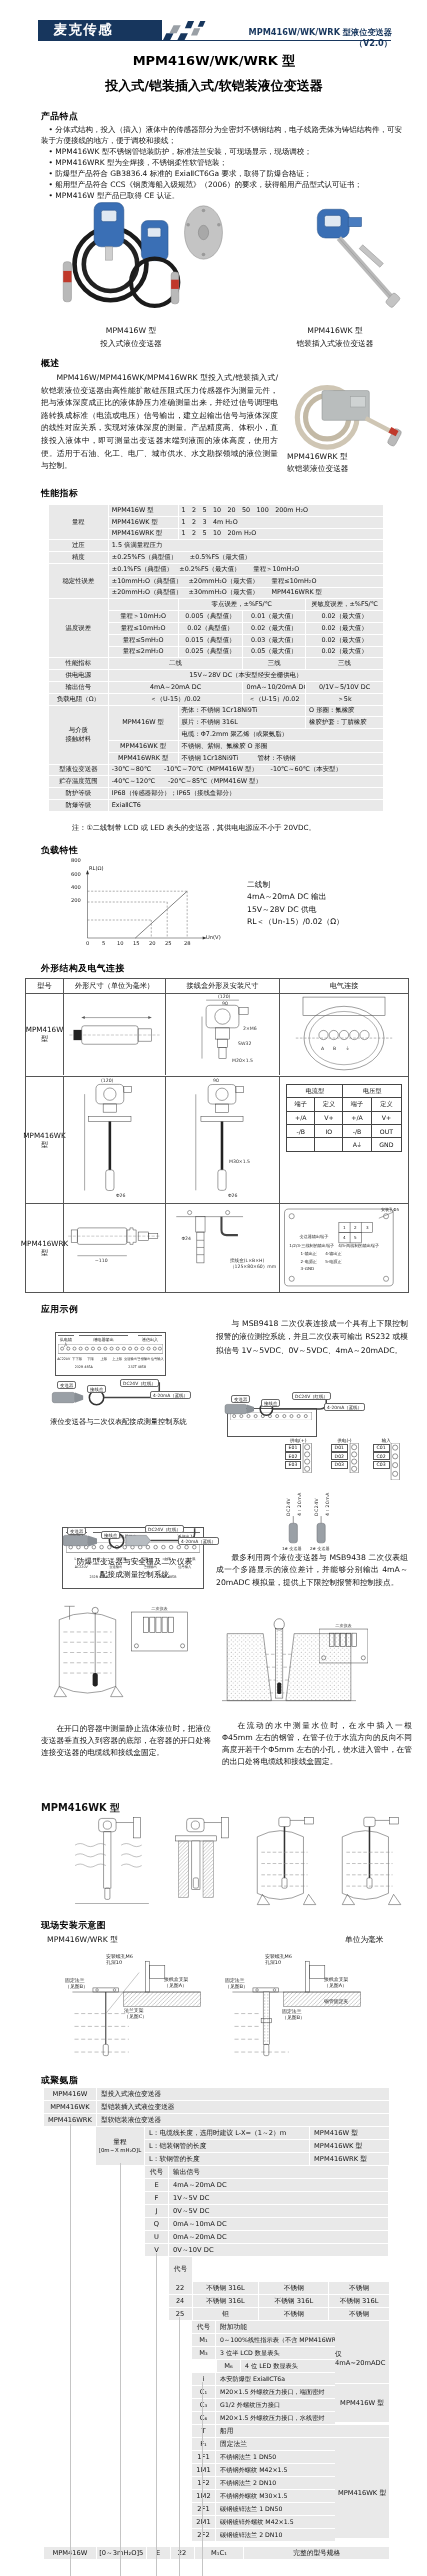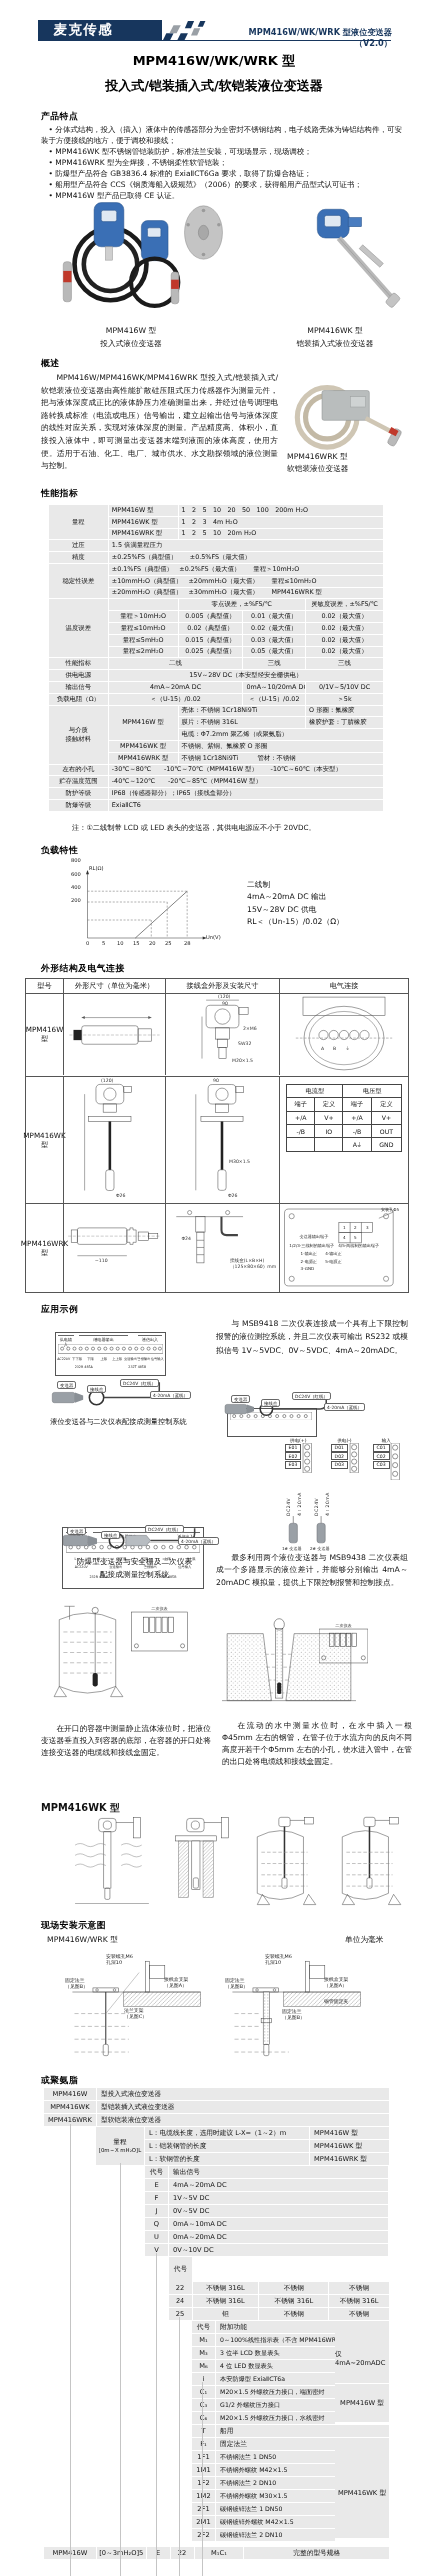--- a/index.html
+++ b/index.html
@@ -252,21 +252,21 @@
         </tr>
     <tr>
           <td class="lab2">MPM416WK 型</td>
         <td class="l" colspan="3">不锈钢、紫铜、氟橡胶 O 形圈</td>
         </tr>
     <tr>
           <td class="lab2">MPM416WRK 型</td>
         <td class="l" colspan="3">不锈钢 1Cr18Ni9Ti　　　管材：不锈钢</td>
         </tr>
     <tr>
-          <td class="lab">左右的小孔</td>
+          <td class="lab">型液位变送器</td>
         <td class="l" colspan="4">-30℃～80℃　　-10℃～70℃（MPM416W 型）　　-10℃～60℃（本安型）</td>
         </tr>
     <tr>
           <td class="lab">贮存温度范围</td>
         <td class="l" colspan="4">-40℃～120℃　　-20℃～85℃（MPM416W 型）</td>
         </tr>
     <tr>
           <td class="lab">防护等级</td>
         <td class="l" colspan="4">IP68（传感器部分）；IP65（接线盒部分）</td>
         </tr>
@@ -1066,21 +1066,21 @@
         </div>
 
         <div class="srow">
           <div class="spacer" style="width:147px;"></div>
           <div class="scell cen" style="width:23px;">M₃</div>
           <div class="scell" style="width:119px;font-size:6.2px;">3 位半 LCD 数显表头</div>
         </div>
 
         <div class="srow">
           <div class="spacer" style="width:147px;"></div>
-          <div class="scell cen" style="width:23px;">M₆</div>
+          <div class="scell cen" style="width:23px;margin-left:25px;">M₆</div>
           <div class="scell" style="width:119px;font-size:6.2px;">4 位 LED 数显表头</div>
         </div>
 
         <div class="srow">
           <div class="spacer" style="width:147px;"></div>
           <div class="scell cen" style="width:23px;">i</div>
           <div class="scell" style="width:119px;font-size:6.2px;">本安防爆型 ExiaⅡCT6a</div>
         </div>
       </div>
     <div>

